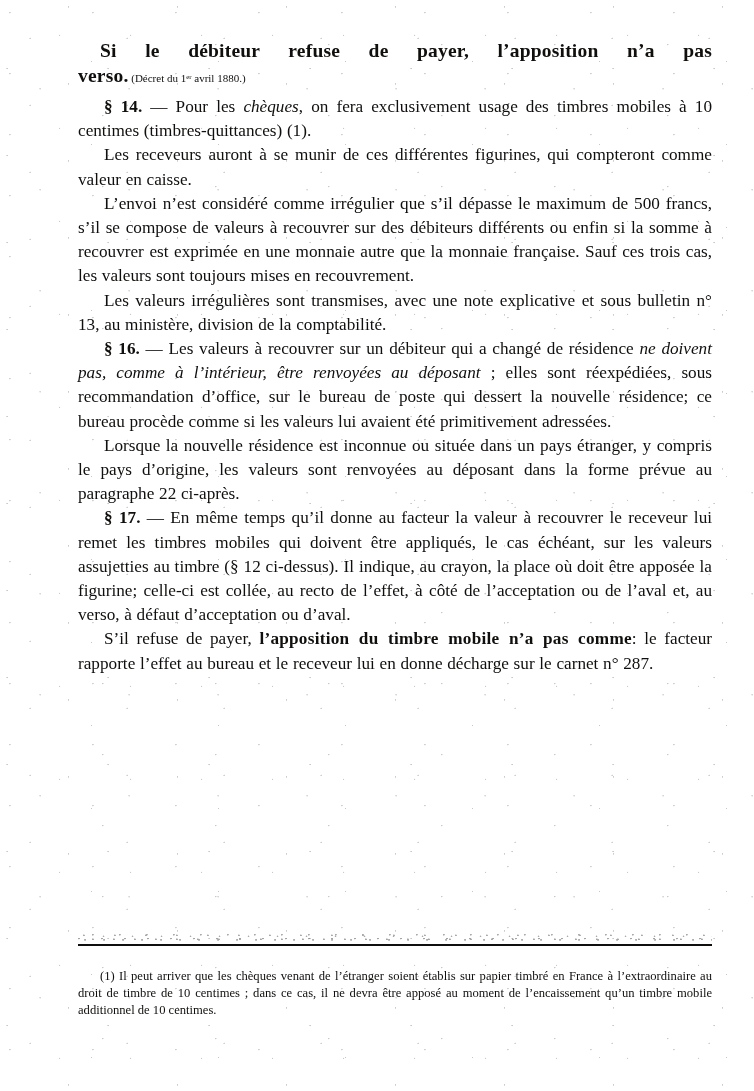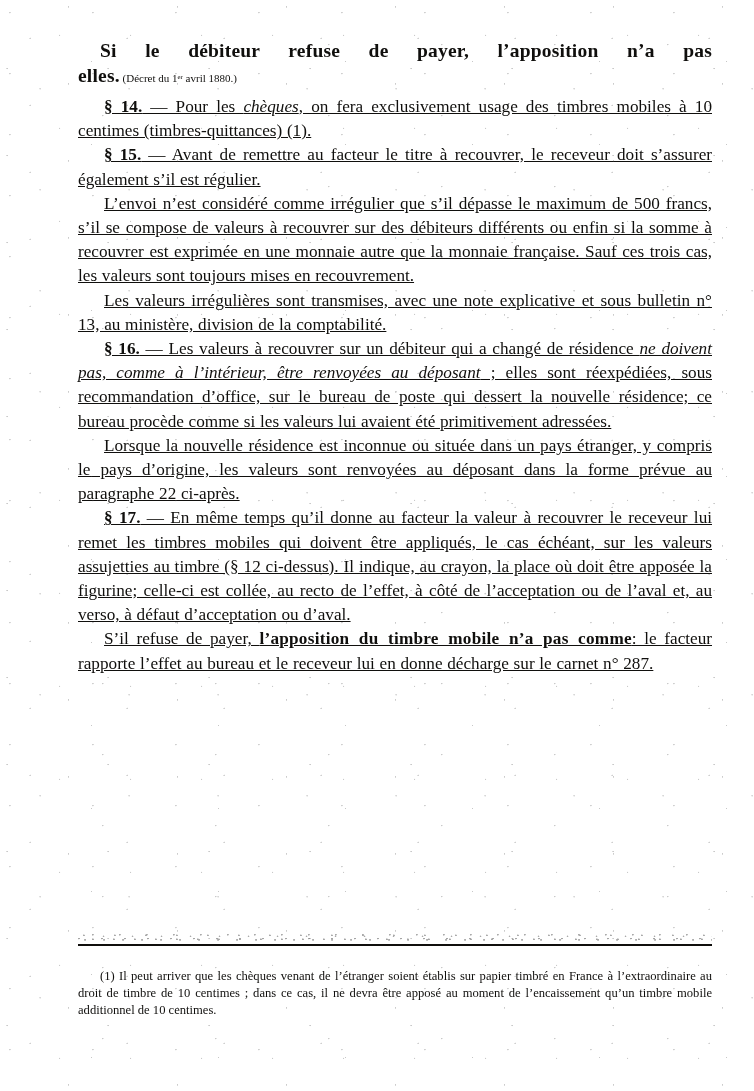--- a/index.html
+++ b/index.html
@@ -79,21 +79,20 @@
   }
 
   p.para {
     margin: 0;
     padding: 0;
     font-size: 17.2px;
     line-height: 24.2px;
     text-align: justify;
     text-indent: 26px;
     word-spacing: .4px;
-    text-decoration: underline;
   }
 
   .sec { font-weight: bold; }
   .em  { font-style: italic; }
   .bd  { font-weight: bold; letter-spacing: .25px; word-spacing: 2px; }
 
   .gap { height: 2px; }
 
   .rule {
     position: absolute;
@@ -134,30 +133,30 @@
 </style>
 </head>
 <body>
 
 <div class="page">
 
   <div class="textblock">
 
     <h1 class="heading">
       <span class="hd-line1">Si le débiteur refuse de payer, l’apposition n’a pas</span>
-      <span class="hd-line2"><span>elles.</span><span class="decret"><span> (Décret du 1</span><sup>er</sup><span> avril 1880.)</span></span></span>
+      <span class="hd-line2"><span>verso.</span><span class="decret"><span> (Décret du 1</span><sup>er</sup><span> avril 1880.)</span></span></span>
     </h1>
 
     <div class="gap"></div>
 
     <p class="para"><span class="sec">§ 14.</span><span> — Pour les </span><span class="em">chèques</span><span>, on fera exclusivement usage des timbres mobiles à 10 centimes (timbres-quittances) (1).</span></p>
 
 
+    <p class="para">Les receveurs auront à se munir de ces différentes figurines, qui compteront comme valeur en caisse.</p>
 
-    <p class="para"><span class="sec">§ 15.</span><span> — Avant de remettre au facteur le titre à recouvrer, le receveur doit s’assurer également s’il est régulier.</span></p>
 
     <p class="para">L’envoi n’est considéré comme irrégulier que s’il dépasse le maximum de 500 francs, s’il se compose de valeurs à recouvrer sur des débiteurs différents ou enfin si la somme à recouvrer est exprimée en une monnaie autre que la monnaie française. Sauf ces trois cas, les valeurs sont toujours mises en recouvrement.</p>
 
     <p class="para">Les valeurs irrégulières sont transmises, avec une note explicative et sous bulletin n° 13, au ministère, division de la comptabilité.</p>
 
     <p class="para"><span class="sec">§ 16.</span><span> — Les valeurs à recouvrer sur un débiteur qui a changé de résidence </span><span class="em">ne doivent pas, comme à l’intérieur, être renvoyées au déposant</span><span> ; elles sont réexpédiées, sous recommandation d’office, sur le bureau de poste qui dessert la nouvelle résidence; ce bureau procède comme si les valeurs lui avaient été primitivement adressées.</span></p>
 
 
     <p class="para">Lorsque la nouvelle résidence est inconnue ou située dans un pays étranger, y compris le pays d’origine, les valeurs sont renvoyées au déposant dans la forme prévue au paragraphe 22 ci-après.</p>
 

